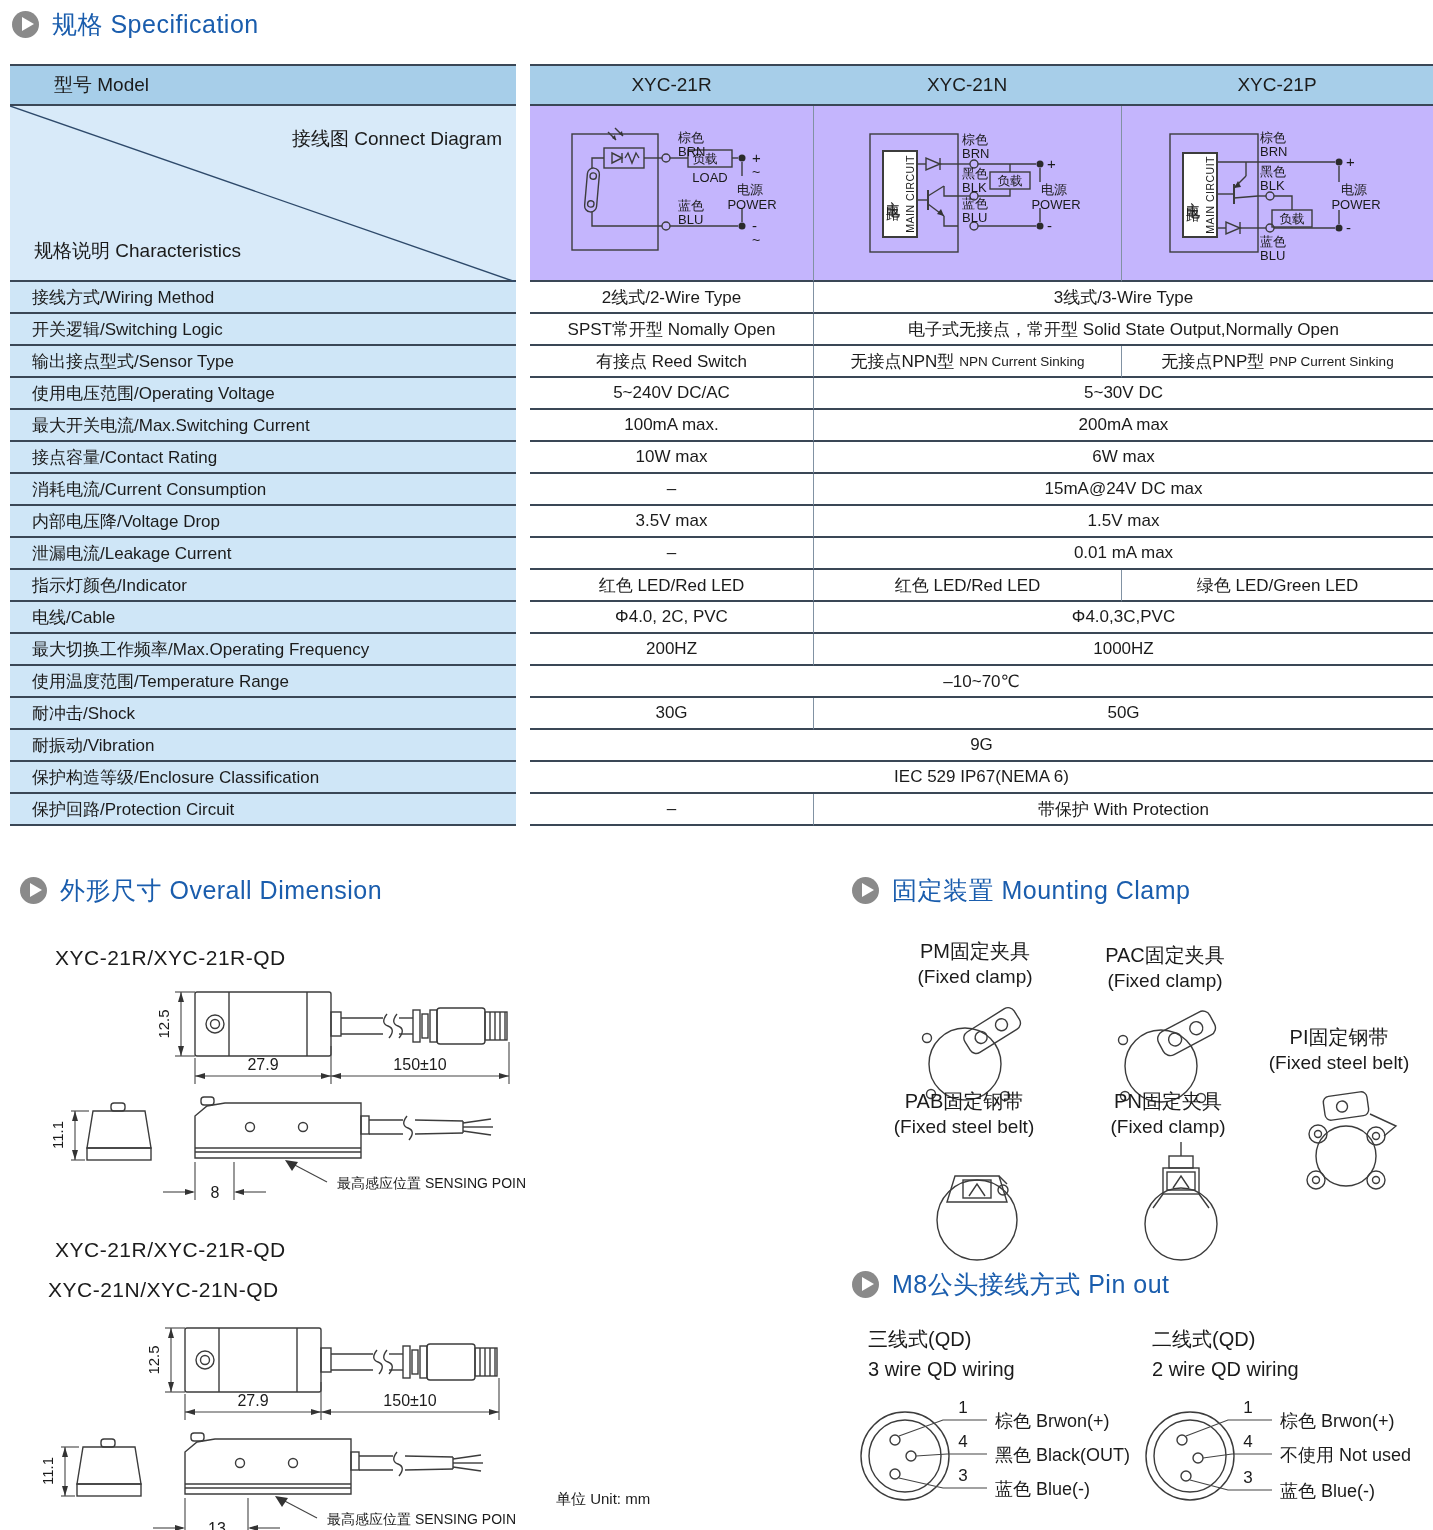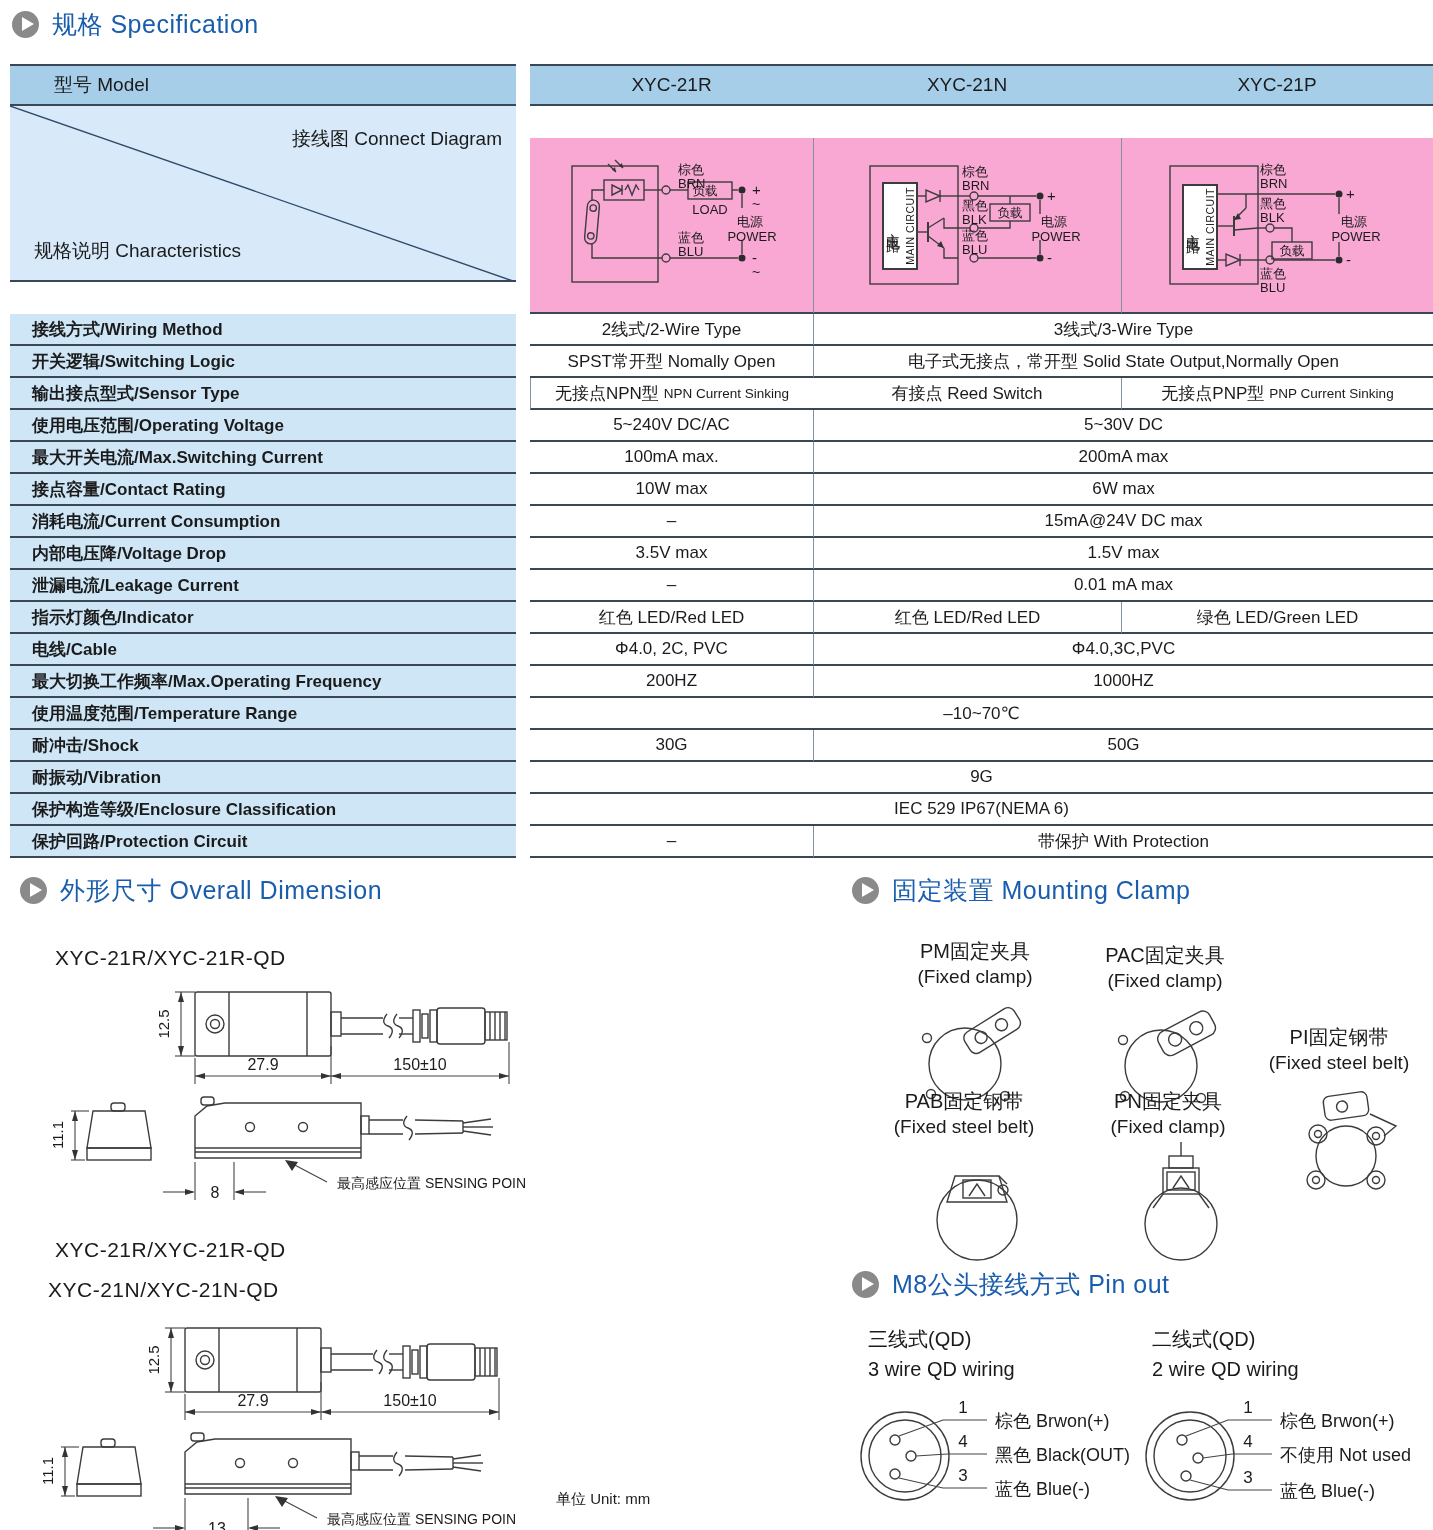--- a/index.html
+++ b/index.html
@@ -26,35 +26,35 @@
   .sec-title .t{font-size:25px;color:var(--accent);letter-spacing:.5px;}
   #spec-header{position:absolute;left:12px;top:8px;}
   
   #spec-table{position:absolute;left:10px;top:64px;width:1423px;}
   .trow{display:grid;grid-template-columns:506px 14px 283px 308px 1fr;}
   .c{display:flex;align-items:center;justify-content:center;border-bottom:2px solid var(--bdr);
      font-size:17px;white-space:nowrap;}
   .hrow .c{height:42px;background:var(--hdr);border-top:2px solid var(--bdr);font-size:19px;}
   .hrow .gap{background:#fff;border:none;}
   .gap{border:none;background:#fff;}
-  .lbl{justify-content:flex-start;padding-left:22px;background:var(--lbl);font-weight:bold;}
+  .lbl{justify-content:flex-start;padding-left:22px;background:var(--lbl);}
   .hlbl{justify-content:flex-start;padding-left:44px;background:var(--hdr);}
   .v{background:#fff;}
   .vd{border-left:1.5px solid var(--div);}
   .span-np{grid-column:4/6;}
   .span-all{grid-column:3/6;}
   .srow{height:32px;}
   .srow .c{height:32px;}
   .sub-en{font-size:13.5px;margin-left:5px;}
   
   .drow .c{height:176px;}
   .diag-lbl{position:relative;background:var(--diag);display:block;padding-left:32px;}
   .diag-lbl .top-text{position:absolute;right:14px;top:20px;font-size:19px;}
   .diag-lbl .bot-text{position:absolute;left:24px;bottom:16px;font-size:19px;}
-  .diag-cell{position:relative;background:#f9a8d4;display:block;margin-top:32px;}
+  .diag-cell{position:relative;background:#c4b5fd;display:block;}
   .diag-cell svg{position:absolute;left:0;top:0;}
   .mainbox{position:absolute;border:2px solid var(--line);background:#fff;
     display:flex;flex-direction:row;align-items:center;justify-content:center;gap:1px;}
   .mb-cn{writing-mode:vertical-rl;text-orientation:upright;font-size:14px;letter-spacing:3px;}
   .mb-en{writing-mode:vertical-rl;transform:rotate(180deg);font-size:10.5px;letter-spacing:.5px;}
   svg text{fill:var(--ink);font-family:"Liberation Sans","DejaVu Sans",sans-serif;}
   svg .ln{stroke:var(--line);stroke-width:1.4;fill:none;}
   svg .ln2{stroke:var(--line);stroke-width:2;fill:none;}
   svg .fillb{fill:#2b2b2b;stroke:none;}
   svg .dim{stroke:#444;stroke-width:1.1;fill:none;}
@@ -238,25 +238,25 @@
   </div>
   <div class="trow srow">
     <div class="c lbl">开关逻辑/Switching Logic</div>
       <div class="c gap"></div>
     <div class="c v">SPST常开型 Nomally Open</div>
     <div class="c v vd span-np">电子式无接点，常开型 Solid State Output,Normally Open</div>
   </div>
   <div class="trow srow">
     <div class="c lbl">输出接点型式/Sensor Type</div>
       <div class="c gap"></div>
+    <div class="c v">有接点 Reed Switch</div>
     <div class="c v vd">
         <span>无接点NPN型</span>
         <span class="sub-en">NPN Current Sinking</span>
       </div>
-    <div class="c v">有接点 Reed Switch</div>
     <div class="c v vd">
         <span>无接点PNP型</span>
         <span class="sub-en">PNP Current Sinking</span>
       </div>
   </div>
   <div class="trow srow">
     <div class="c lbl">使用电压范围/Operating Voltage</div>
       <div class="c gap"></div>
     <div class="c v">5~240V DC/AC</div>
     <div class="c v vd span-np">5~30V DC</div>

